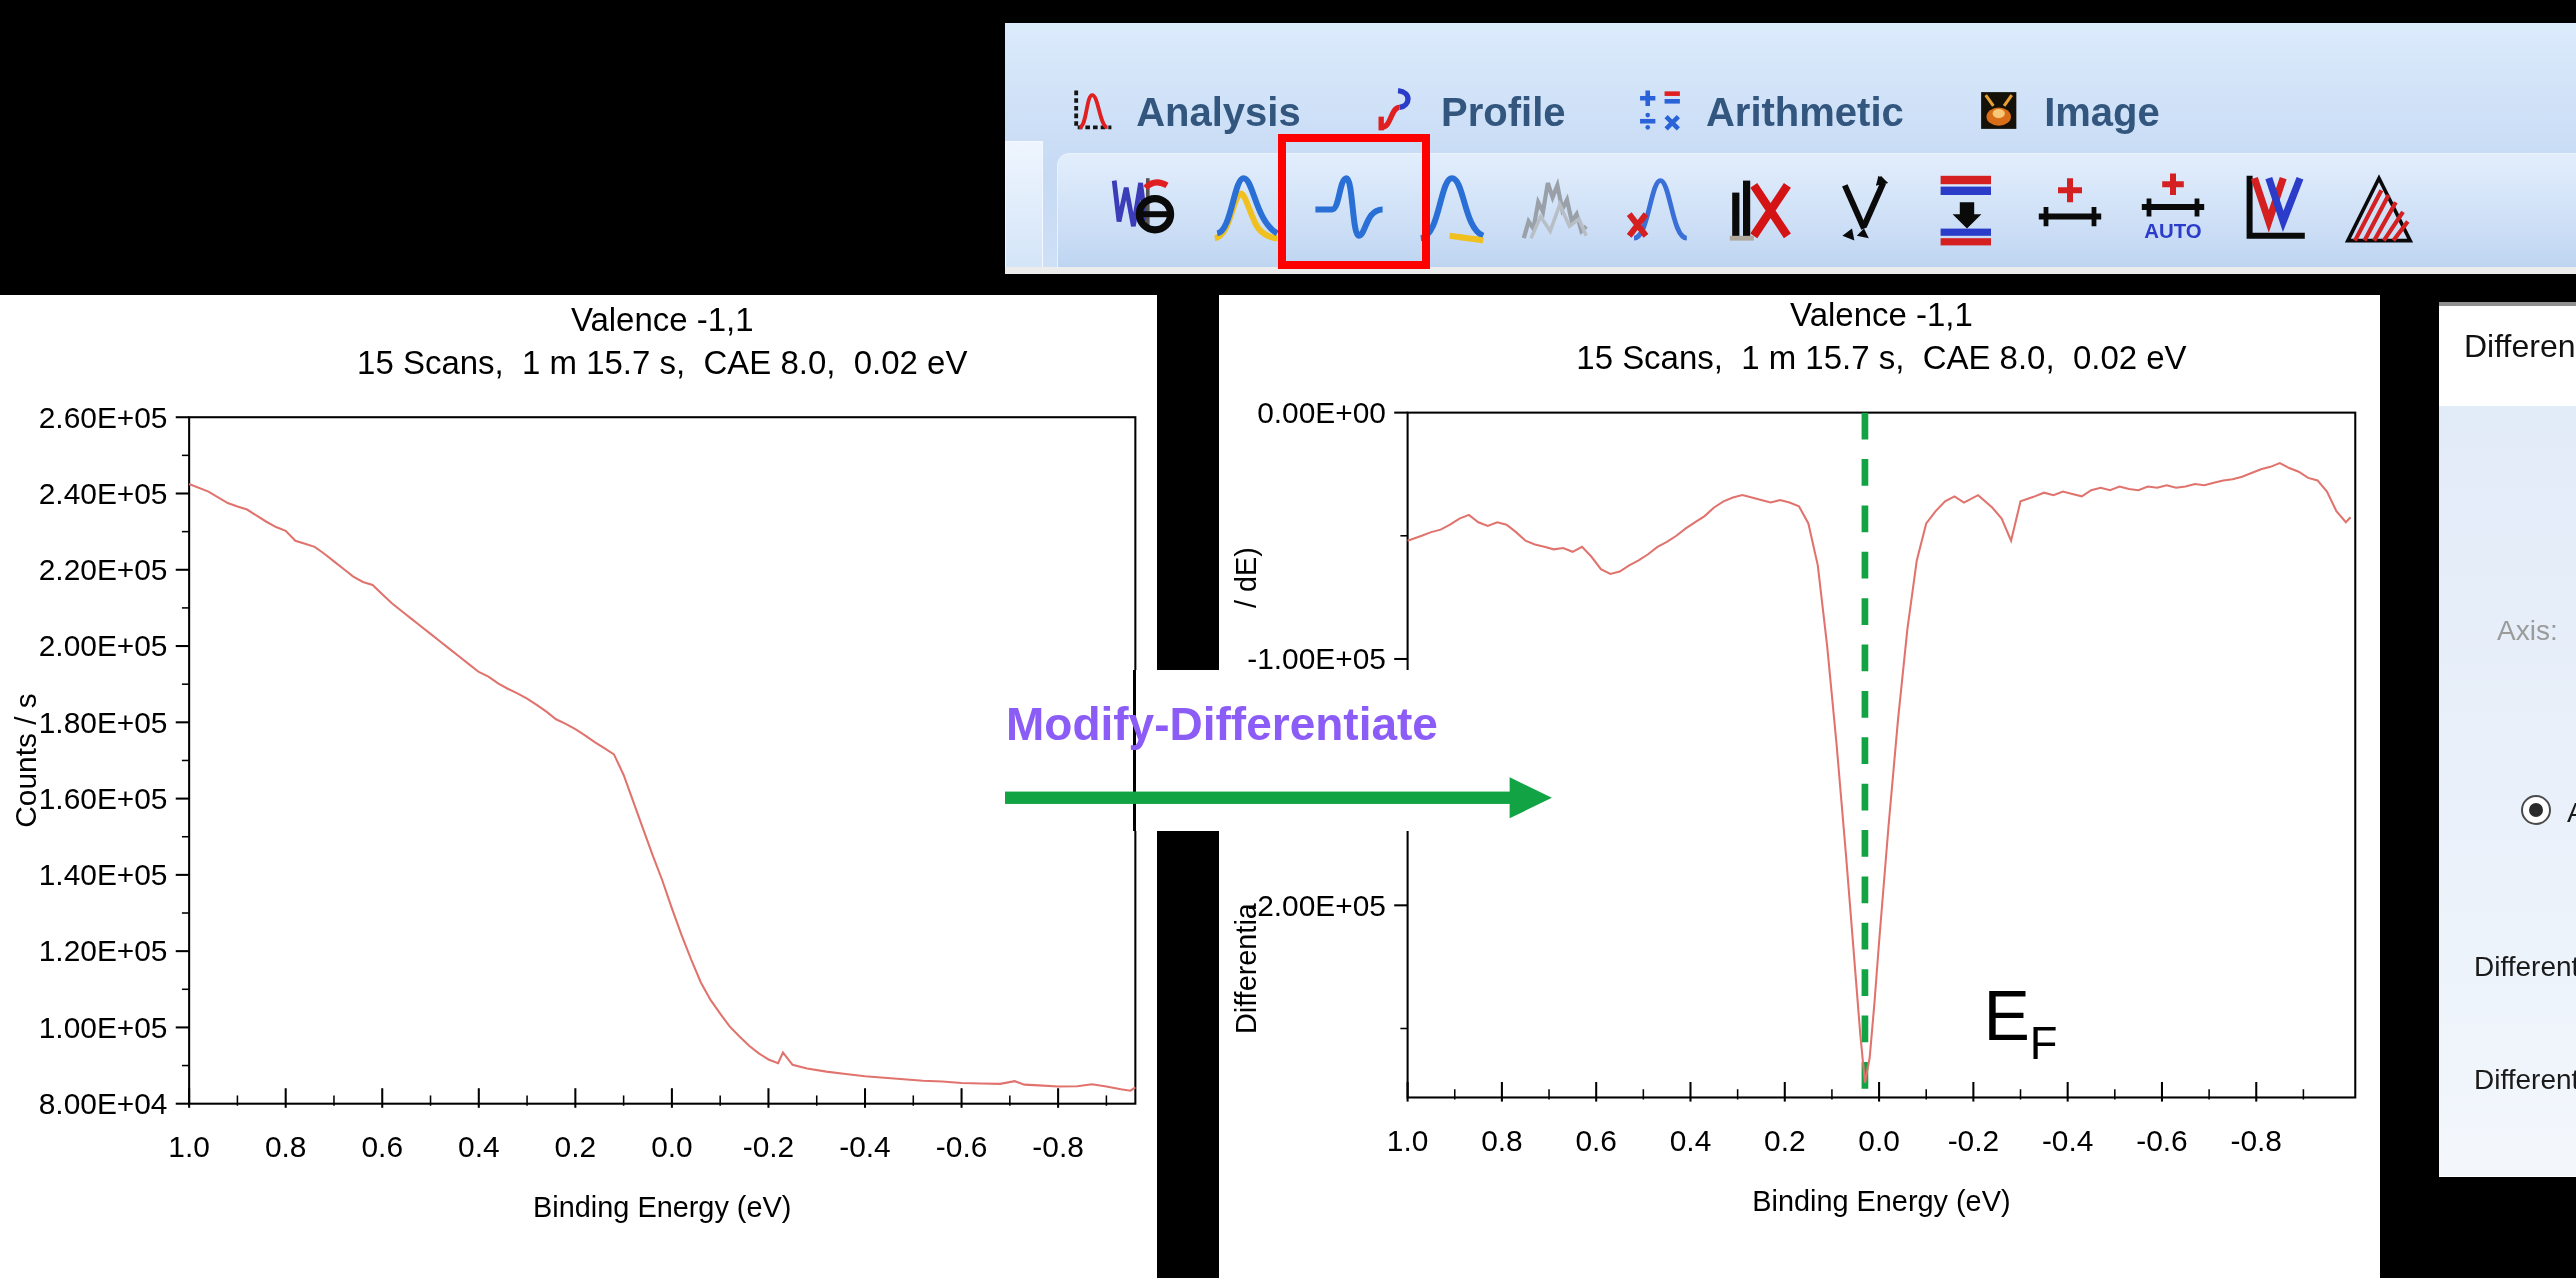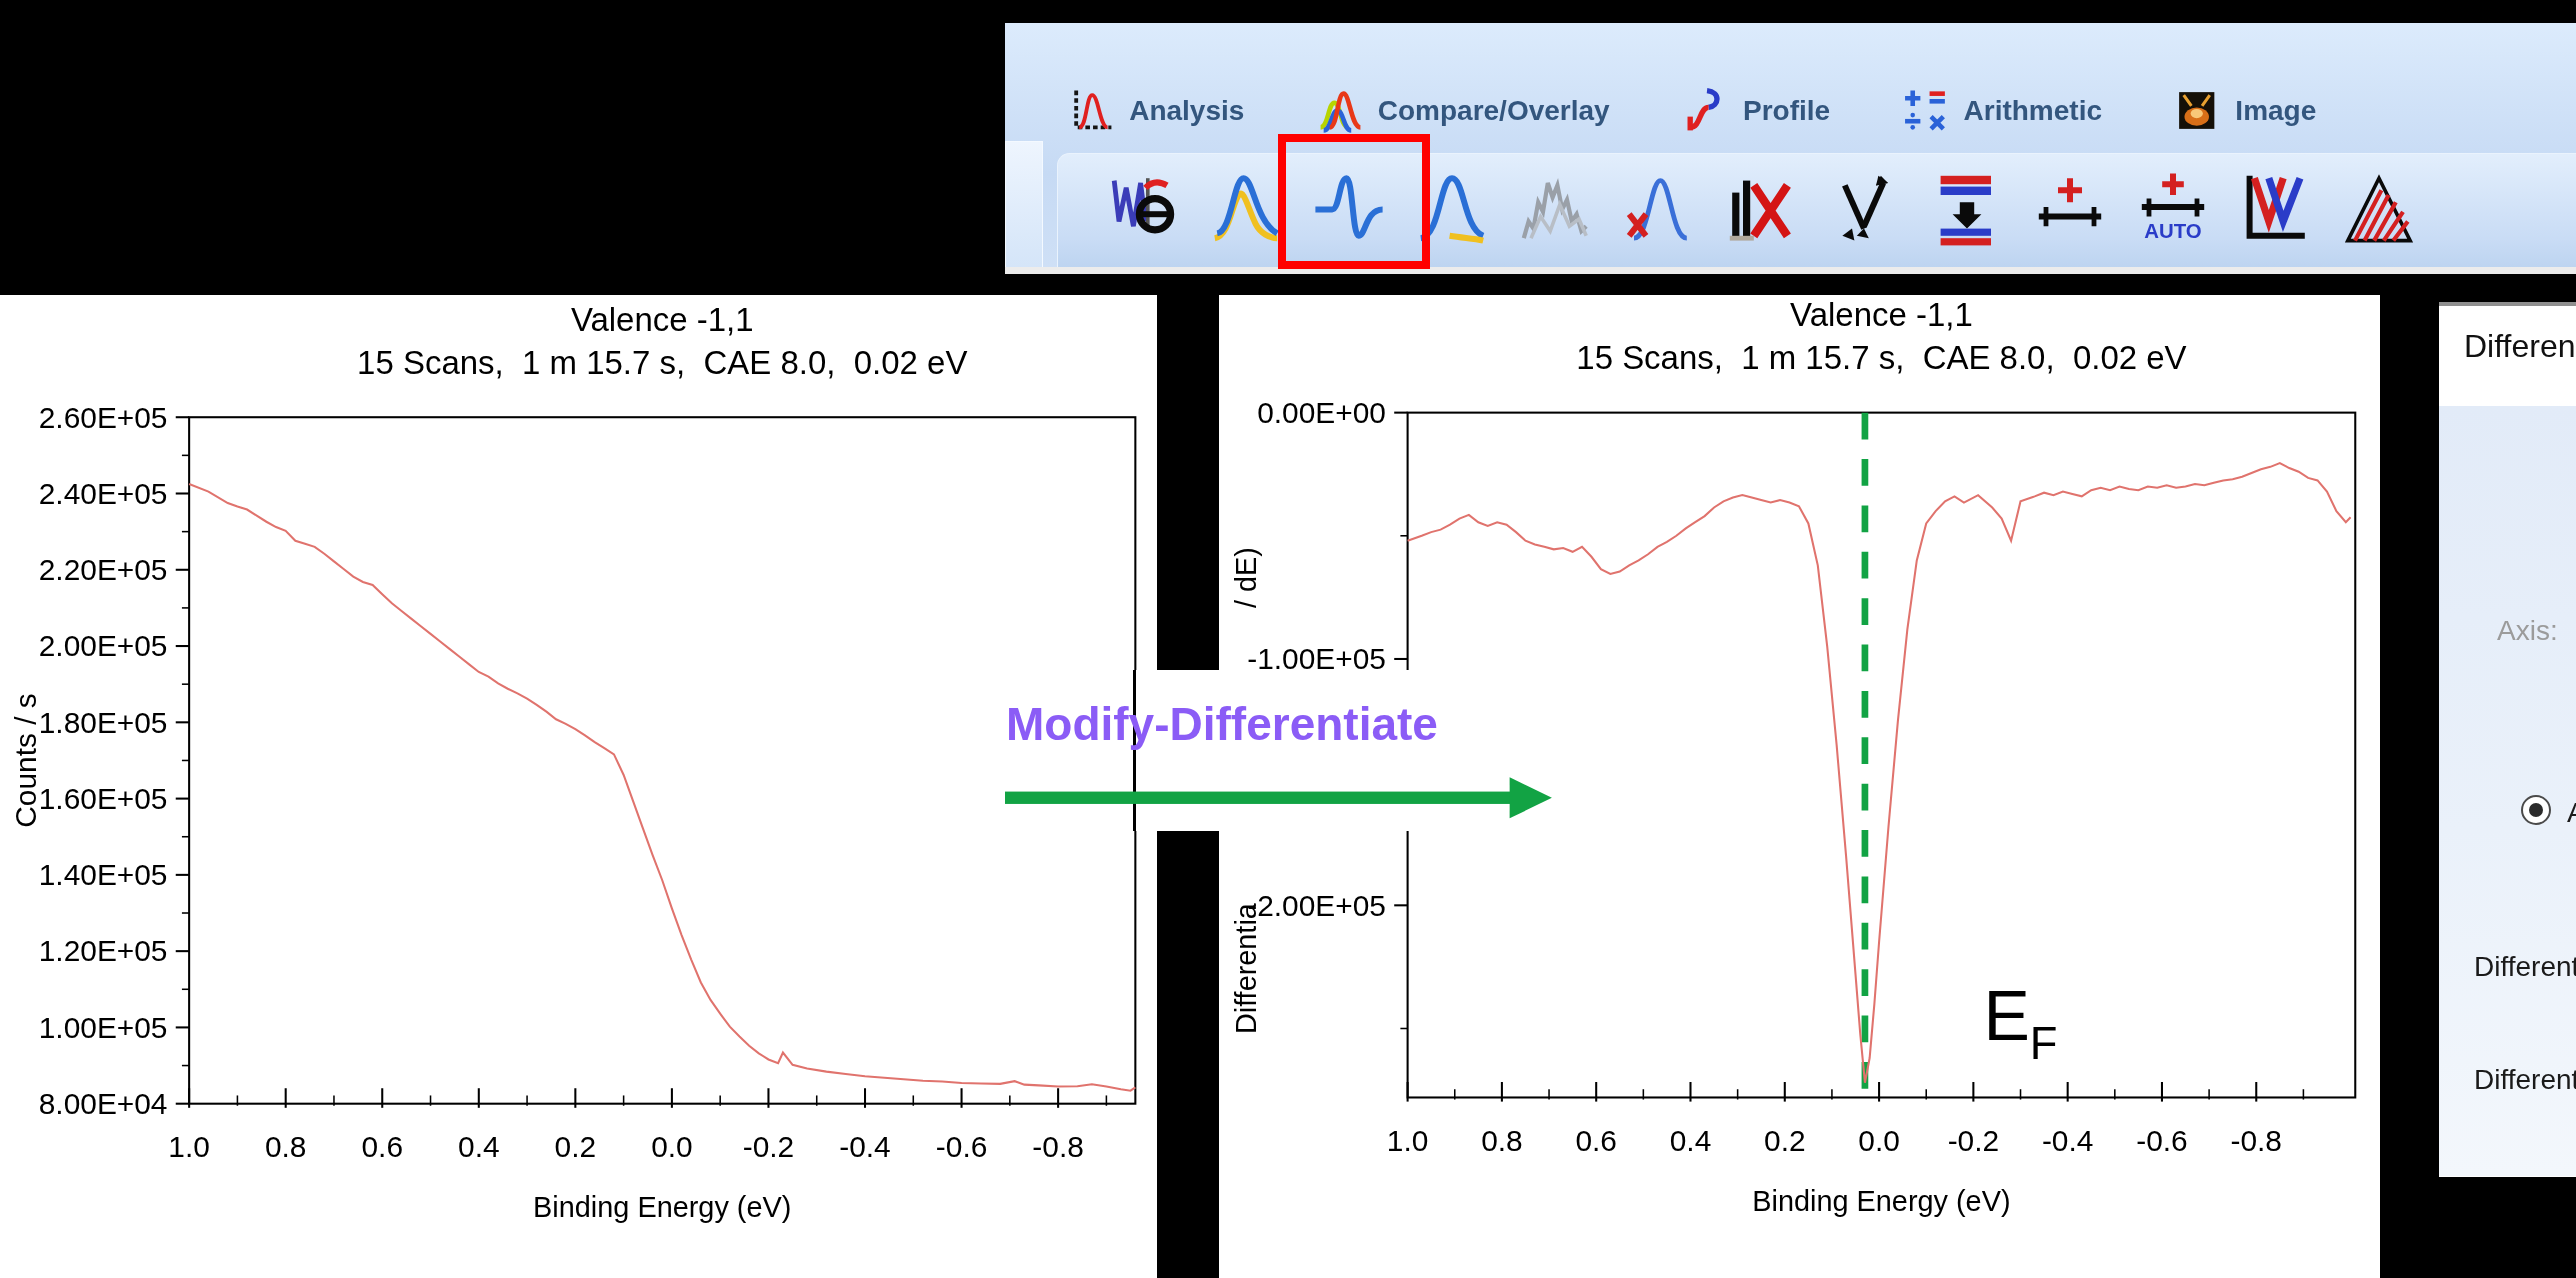--- a/index.html
+++ b/index.html
@@ -4,21 +4,21 @@
 <style>
   html,body{margin:0;padding:0;background:#000;}
   #root{position:relative;width:3619px;height:1279px;background:#000;overflow:hidden;
         font-family:"Liberation Sans", sans-serif;}
   
   #toolbar{position:absolute;left:1005px;top:23px;width:2331px;height:251px;
     background:linear-gradient(#dcebfc,#c6daf4 60%,#cfe0f6);overflow:hidden;}
   #toolbar .edge-frag{position:absolute;left:0;top:118px;width:36px;height:132px;
     background:linear-gradient(#eef5fe,#d3e4f8);border:1px solid #f4f9ff;}
   #tabs-row{position:absolute;left:57px;top:36px;height:103px;display:flex;align-items:center;gap:61px;}
-  .tab{display:flex;align-items:center;gap:13px;font-size:28px;font-weight:600;color:#33567e;
+  .tab{display:flex;align-items:flex-end;gap:20px;font-size:40px;font-weight:600;color:#33567e;
        padding:7.2px 5.2px;white-space:nowrap;}
   .tab.selected{background:#fdfeff;border:1.5px solid #c2d6ec;border-radius:11.3px 11.3px 5.2px 5.2px;
        padding:7.2px 21.6px;color:#2d4e73;font-weight:700;box-shadow:0 2.1px 3.1px rgba(120,150,190,.35);}
   .tab svg{width:49px;height:49px;}
   #icons-panel{position:absolute;left:52px;top:130px;right:4.1px;height:121px;
     background:linear-gradient(#e2eefc,#c9dcf5 70%,#bad2ef);border-radius:12.4px 12.4px 0 0;
     border:1.5px solid #eaf3fd;border-bottom:none;}
   #icons-row{position:absolute;left:46px;top:4.1px;display:flex;gap:25px;align-items:flex-end;}
   .tool-btn{width:78px;height:98px;display:flex;align-items:center;justify-content:center;}
   .tool-btn svg{width:72px;height:82px;}
@@ -52,29 +52,20 @@
 
   <div id="toolbar">
     <div class="edge-frag"></div>
     <div id="tabs-row">
       <div class="tab">
         <svg viewBox="0 0 64 64">
             <path d="M12 6 V54 H58" stroke="#151515" stroke-width="5" stroke-dasharray="6 4" fill="none"></path>
             <path d="M16 54 C26 54 25 12 33 12 C41 12 43 54 53 54" stroke="#e02020" stroke-width="5" fill="none"></path>
           </svg>
         <span>Analysis</span>
-      </div>
-      <div class="tab">
-        <svg viewBox="0 0 64 64">
-            <path d="M14 58 L30 58 L46 58 Z" fill="#c9c2b8"></path>
-            <path d="M6 54 C16 54 16 22 24 22 C32 22 32 54 42 54" stroke="#b8d400" stroke-width="6" fill="none"></path>
-            <path d="M10 58 C20 58 20 32 28 32 C36 32 36 58 46 58" stroke="#2a62d8" stroke-width="6" fill="none"></path>
-            <path d="M18 54 C28 54 28 10 36 10 C44 10 46 54 58 54" stroke="#e83818" stroke-width="6" fill="none"></path>
-          </svg>
-        <span>Compare/Overlay</span>
       </div>
       <div class="tab">
         <svg viewBox="0 0 64 64">
             <path d="M34 6 C52 8 50 26 36 28" stroke="#2a3cc8" stroke-width="7" fill="none"></path>
             <path d="M12 54 C26 54 24 28 36 28" stroke="#e02020" stroke-width="7" fill="none"></path>
             <path d="M12 40 V58" stroke="#e02020" stroke-width="7"></path>
           </svg>
         <span>Profile</span>
       </div>
       <div class="tab">

